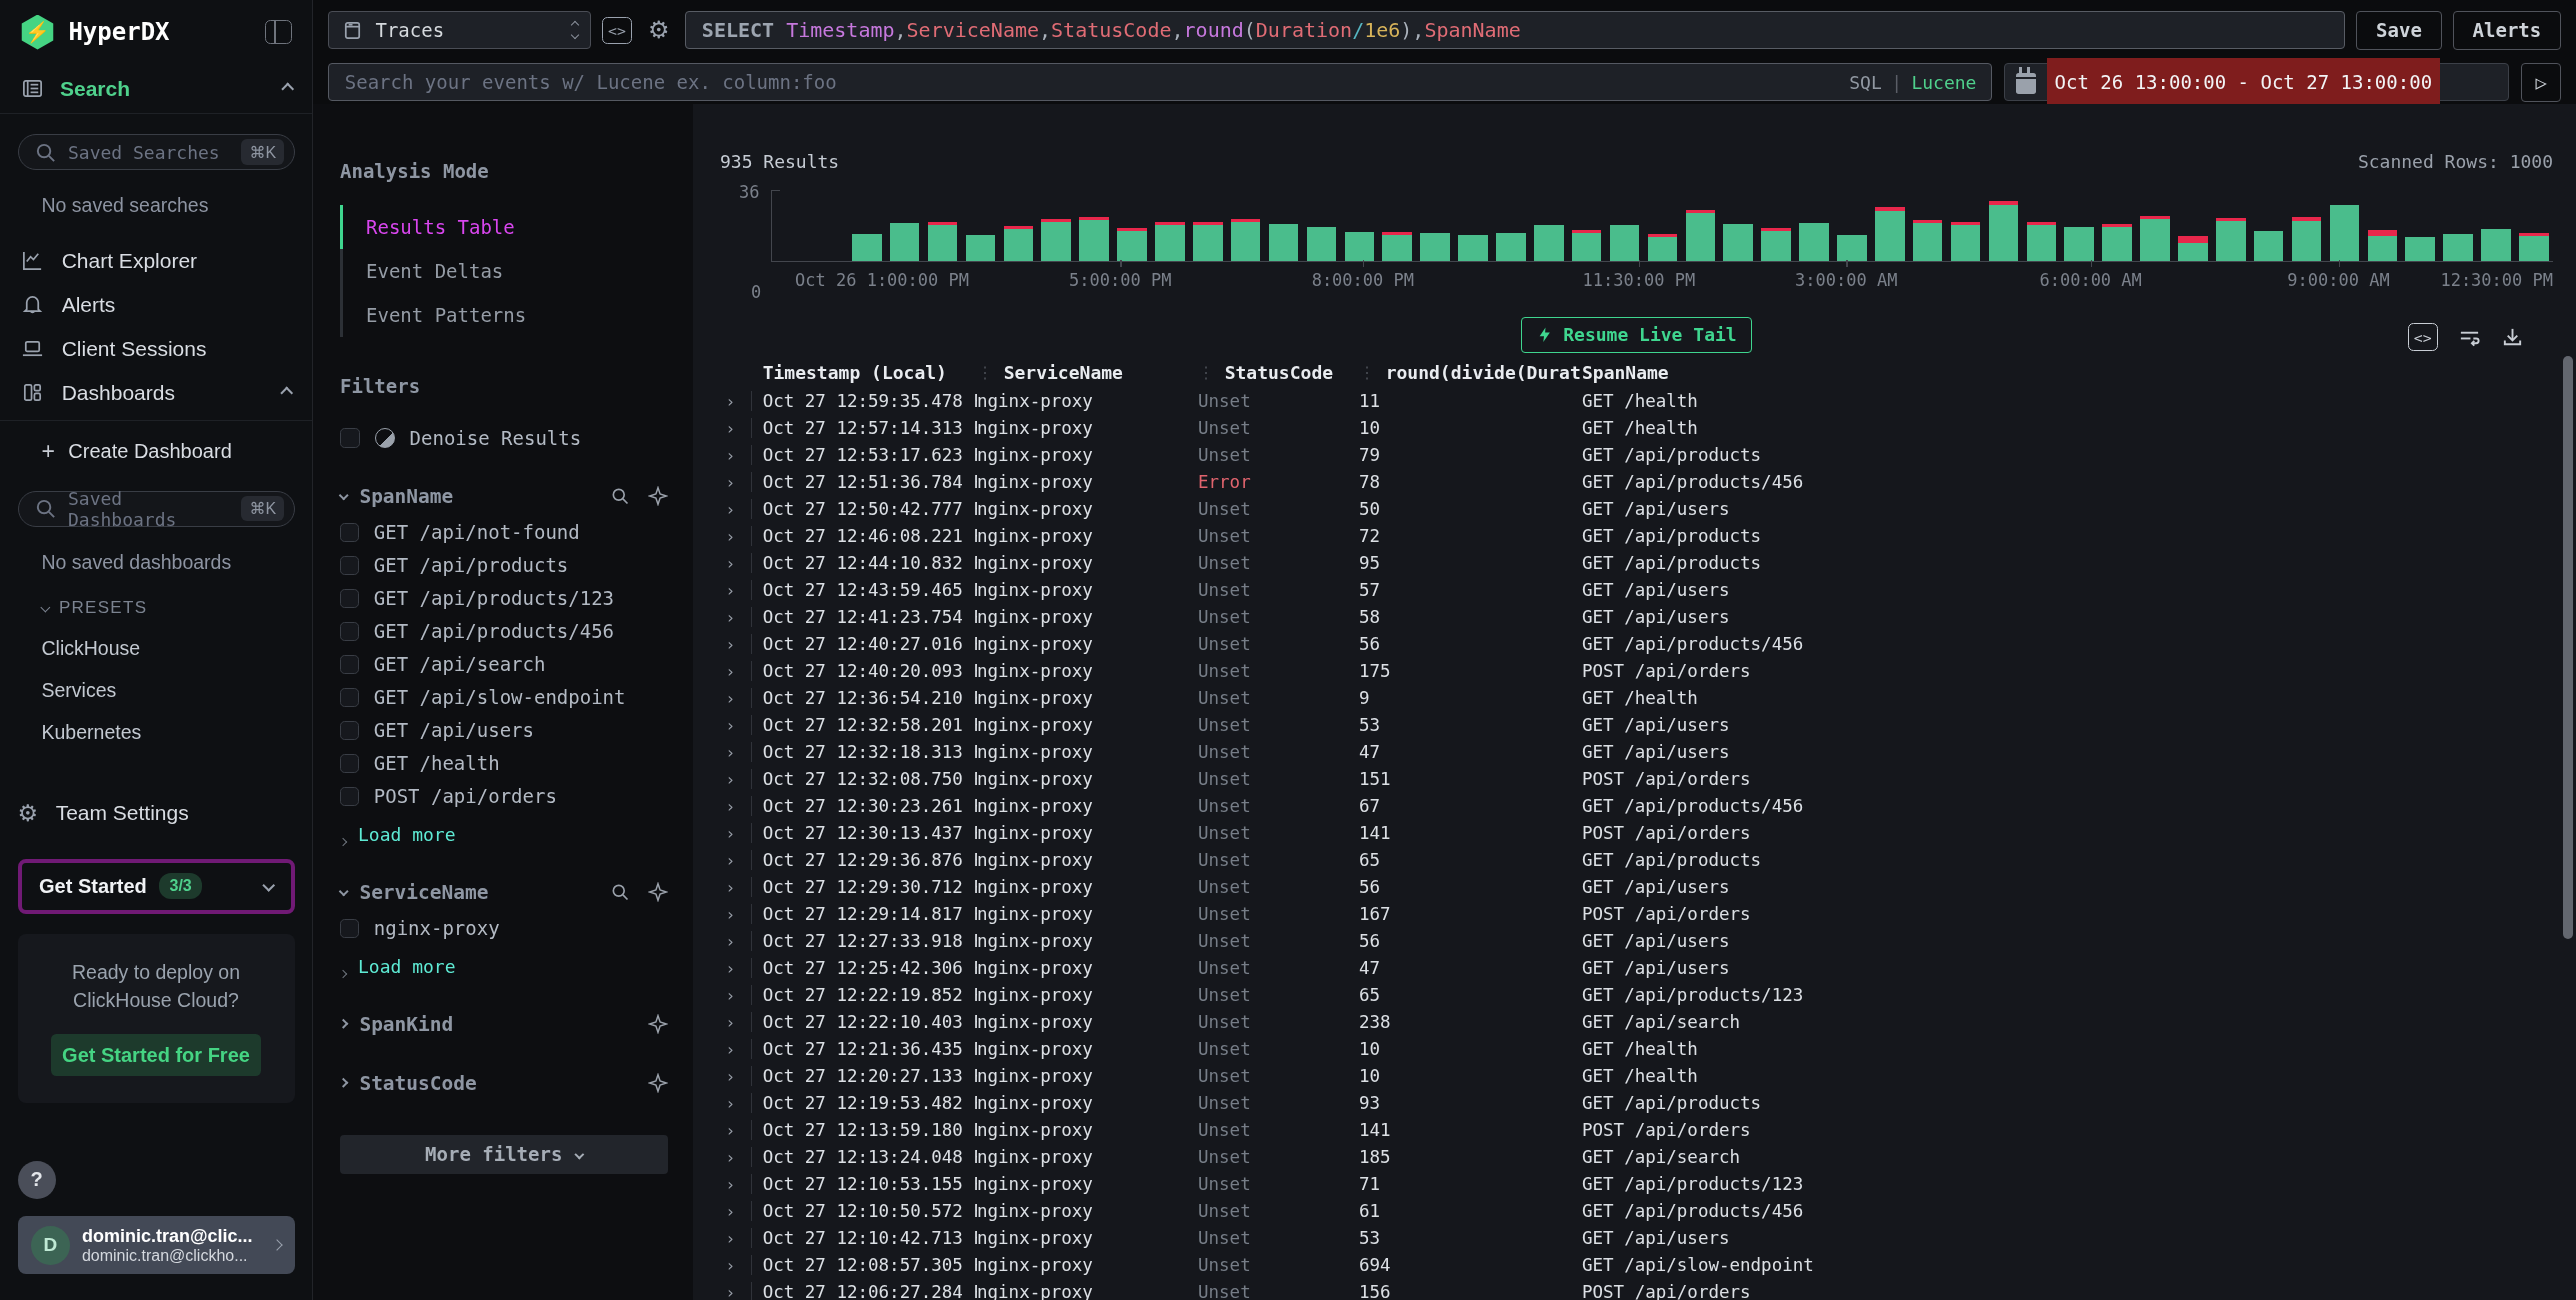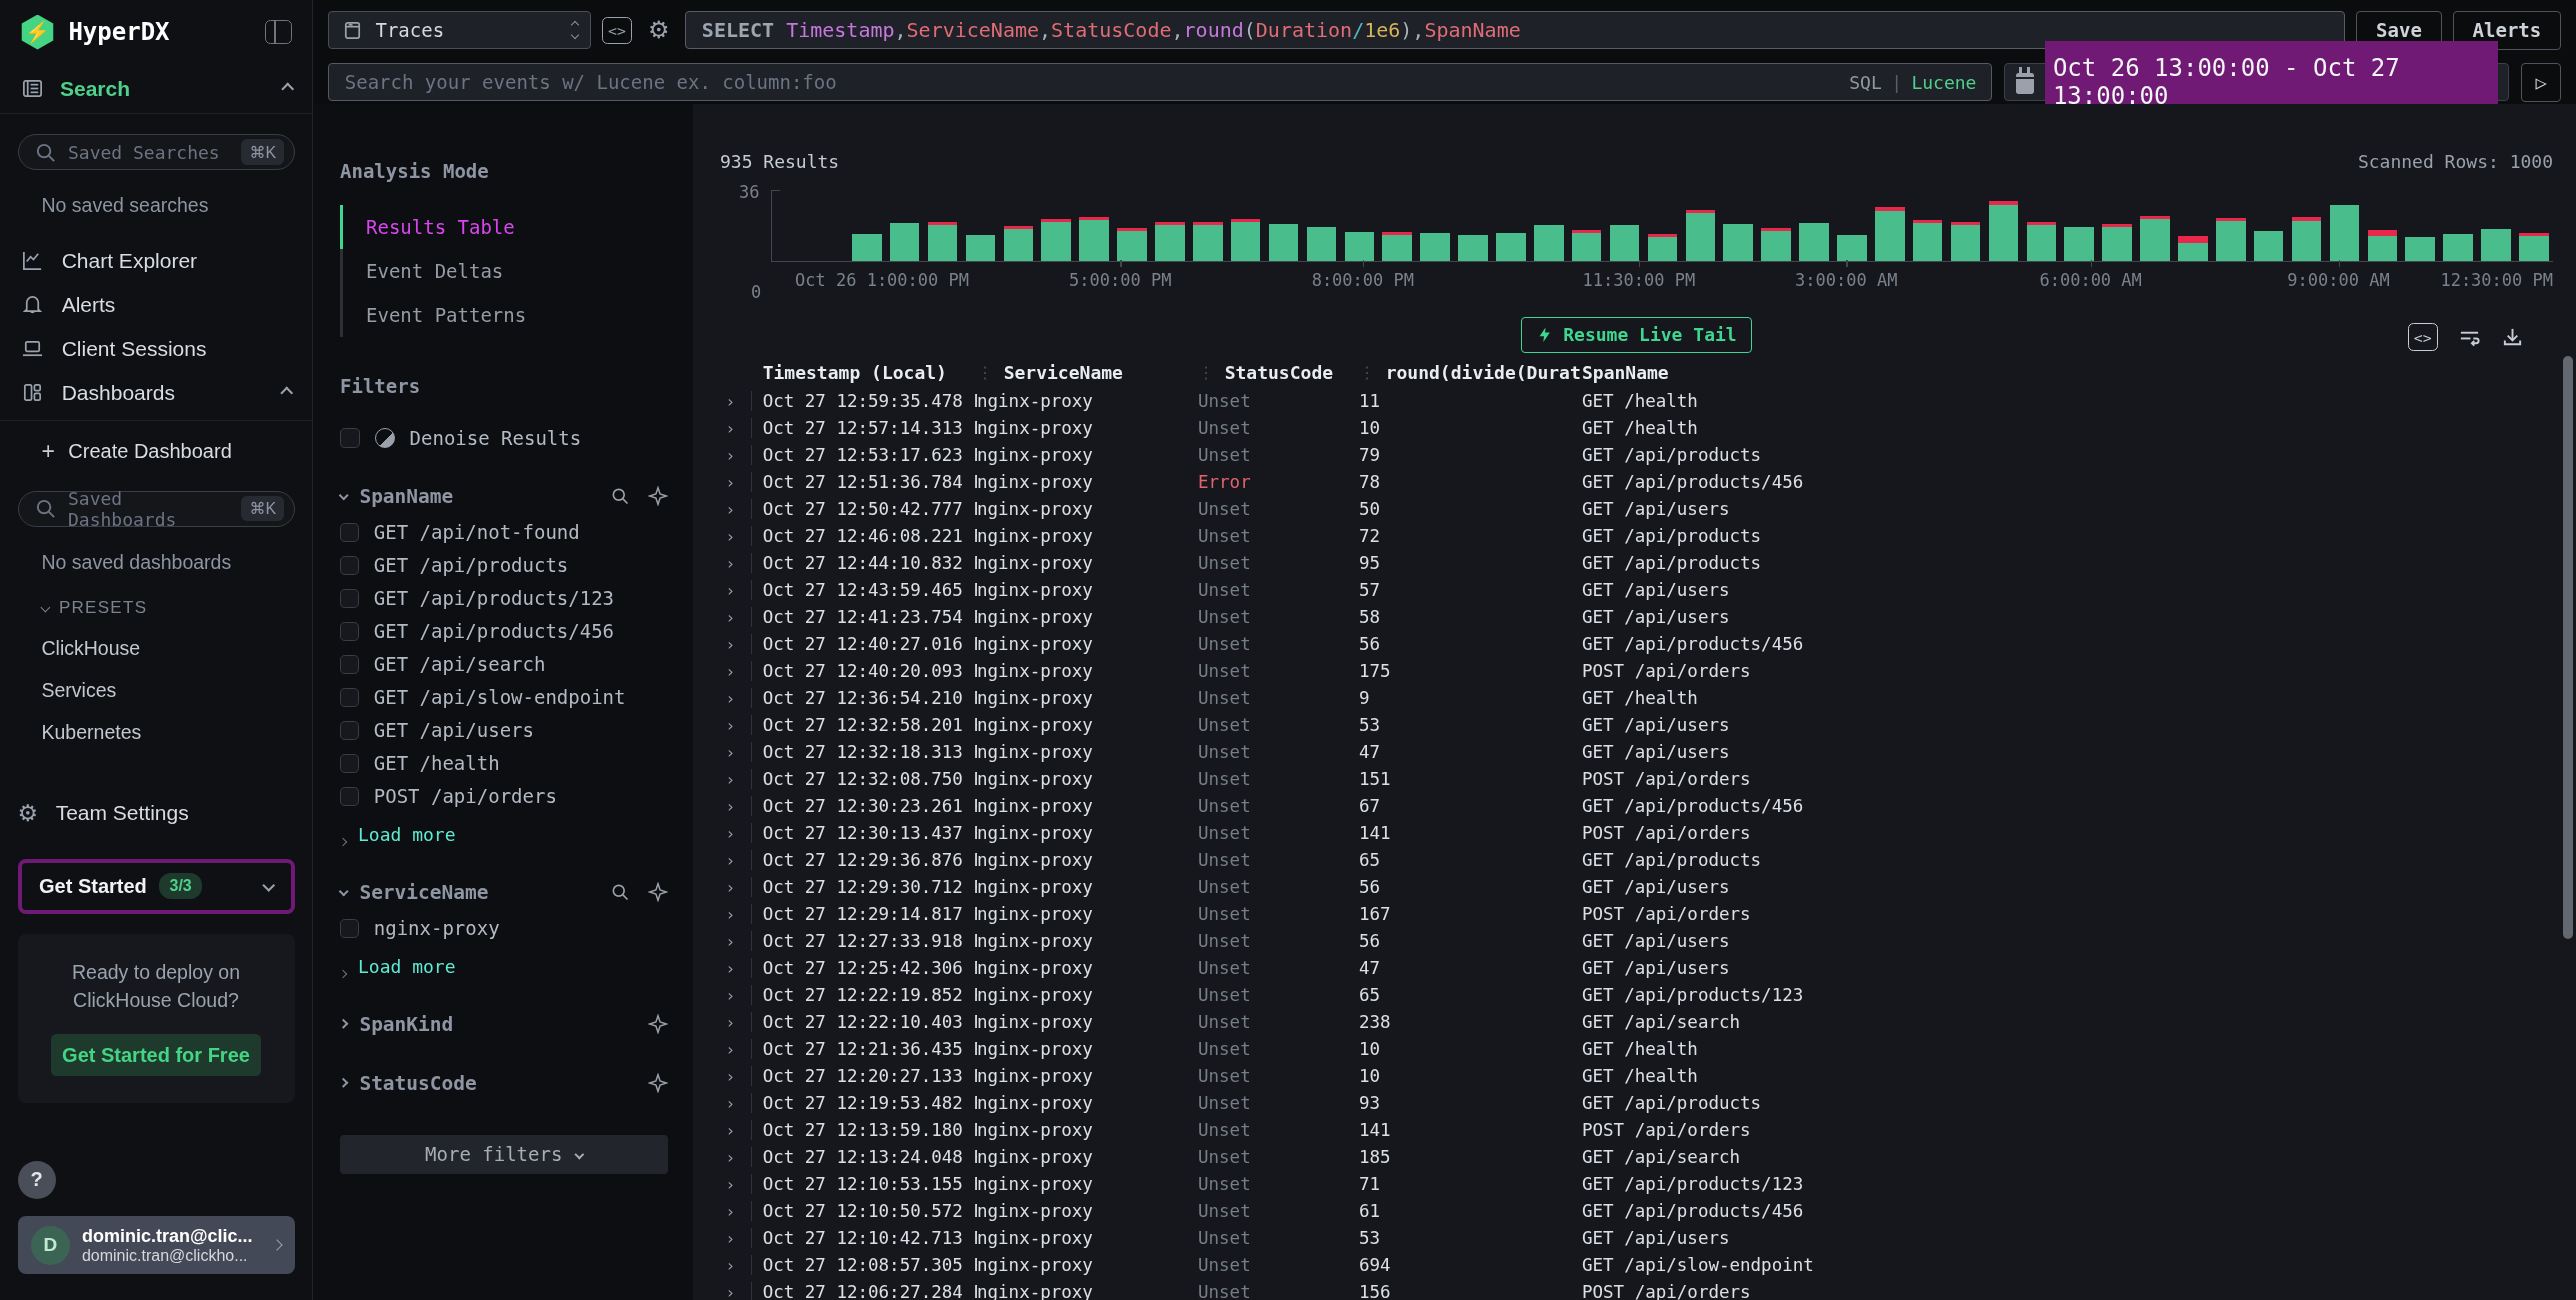--- a/index.html
+++ b/index.html
@@ -91,21 +91,21 @@
   .search-input .ph { color:#6c7383; font-family:"DejaVu Sans Mono",monospace; font-size:19px; }
   .lang-toggle { position:absolute; right:14.8px; top:0; bottom:0; display:flex; align-items:center; gap:9.4px;
                  font-family:"DejaVu Sans Mono",monospace; font-size:18px; }
   .lang-sql { color:#9198a2; }
   .lang-sep { color:#5a5e66; }
   .lang-lucene { color:#4fd18c; }
   .date-ctl { width:505px; border-color:#3c4048; padding:0 10.7px; gap:10.7px; }
   .cal-icon { width:20px; height:21.5px; position:relative; background:#9aa1ab; border-radius:2.7px; margin-top:2.7px; }
   .cal-icon::before { content:""; position:absolute; top:-5.4px; left:3.4px; width:2.7px; height:5.4px; background:#9aa1ab; box-shadow:8px 0 #9aa1ab; }
   .cal-icon::after { content:""; position:absolute; top:4.7px; left:0; right:0; height:2px; background:#1e2127; }
-  .date-text { background:#701a75; color:#f2f4f6; font-family:"DejaVu Sans Mono",monospace; font-size:24px; padding:13px 8px; }
+  .date-text { background:#7f1d1d; color:#f2f4f6; font-family:"DejaVu Sans Mono",monospace; font-size:19px; padding:13px 8px; }
   .play-btn { width:39px; justify-content:center; color:#cfd4da; font-size:19px; }
 
   
   .workarea { flex:1; display:flex; min-height:0; }
   .filters { width:380px; min-width:380px; background:#0d0e11; padding:56px 25.5px 0 27px; }
   .sect-label { font-family:"DejaVu Sans Mono",monospace; font-weight:bold; font-size:19px; color:#8e96a3; }
   .modes { margin-top:23px; }
   .mode { border-left:3.4px solid #2c3036; padding-left:23px; height:44px; display:flex; align-items:center;
           font-family:"DejaVu Sans Mono",monospace; font-size:19px; color:#959ca6; }
   .mode.active { border-left-color:#3fd68f; color:#d946ef;text-align:right; }
@@ -121,21 +121,21 @@
   .fgroup-head .gicons { display:flex; gap:17.5px; color:#9aa1ab; }
   .fgroup-head svg { width:20px; height:20px; }
   .fitem { display:flex; align-items:center; gap:14.8px; height:33px; }
   .fitem .lbl { font-family:"DejaVu Sans Mono",monospace; font-size:19px; color:#b3bac4; white-space:nowrap; }
   .fitem .checkbox { width:19px; height:19px; }
   .load-more { display:flex; align-items:flex-end; gap:12px; height:32px; color:#5eead4;
                font-family:"DejaVu Sans Mono",monospace; font-size:18px; }
   .load-more .chev { width:6px; height:6px; border-color:#6f757e; border-width:1.7px; }
   .fitems { margin-top:8px; }
   .more-filters { margin-top:40px; background:#22252b; border-radius:4px; height:39px; display:flex; align-items:center;
-                  justify-content:center; gap:13.4px; font-family:"DejaVu Sans Mono",monospace; font-weight:normal;
+                  justify-content:center; gap:13.4px; font-family:"DejaVu Sans Mono",monospace; font-weight:bold;
                   font-size:19px; color:#a6adb6; }
   .more-filters .chev { width:6.7px; height:6.7px; border-color:#a6adb6; }
 
   
   .main { flex:1; background:#15171c; position:relative; padding:47px 23px 0 27px; min-width:0; }
   .results-row { display:flex; justify-content:space-between; align-items:center; }
   .results-count { font-family:"DejaVu Sans Mono",monospace; font-size:18px; color:#c6ccd4; }
   .scanned { font-family:"DejaVu Sans Mono",monospace; font-size:18px; color:#9aa1ab; }
   .chart { margin-top:17.5px; position:relative; }
   .plot { margin-left:51px; height:72px; border-left:1.3px solid #43464d; border-bottom:1.3px solid #43464d;

